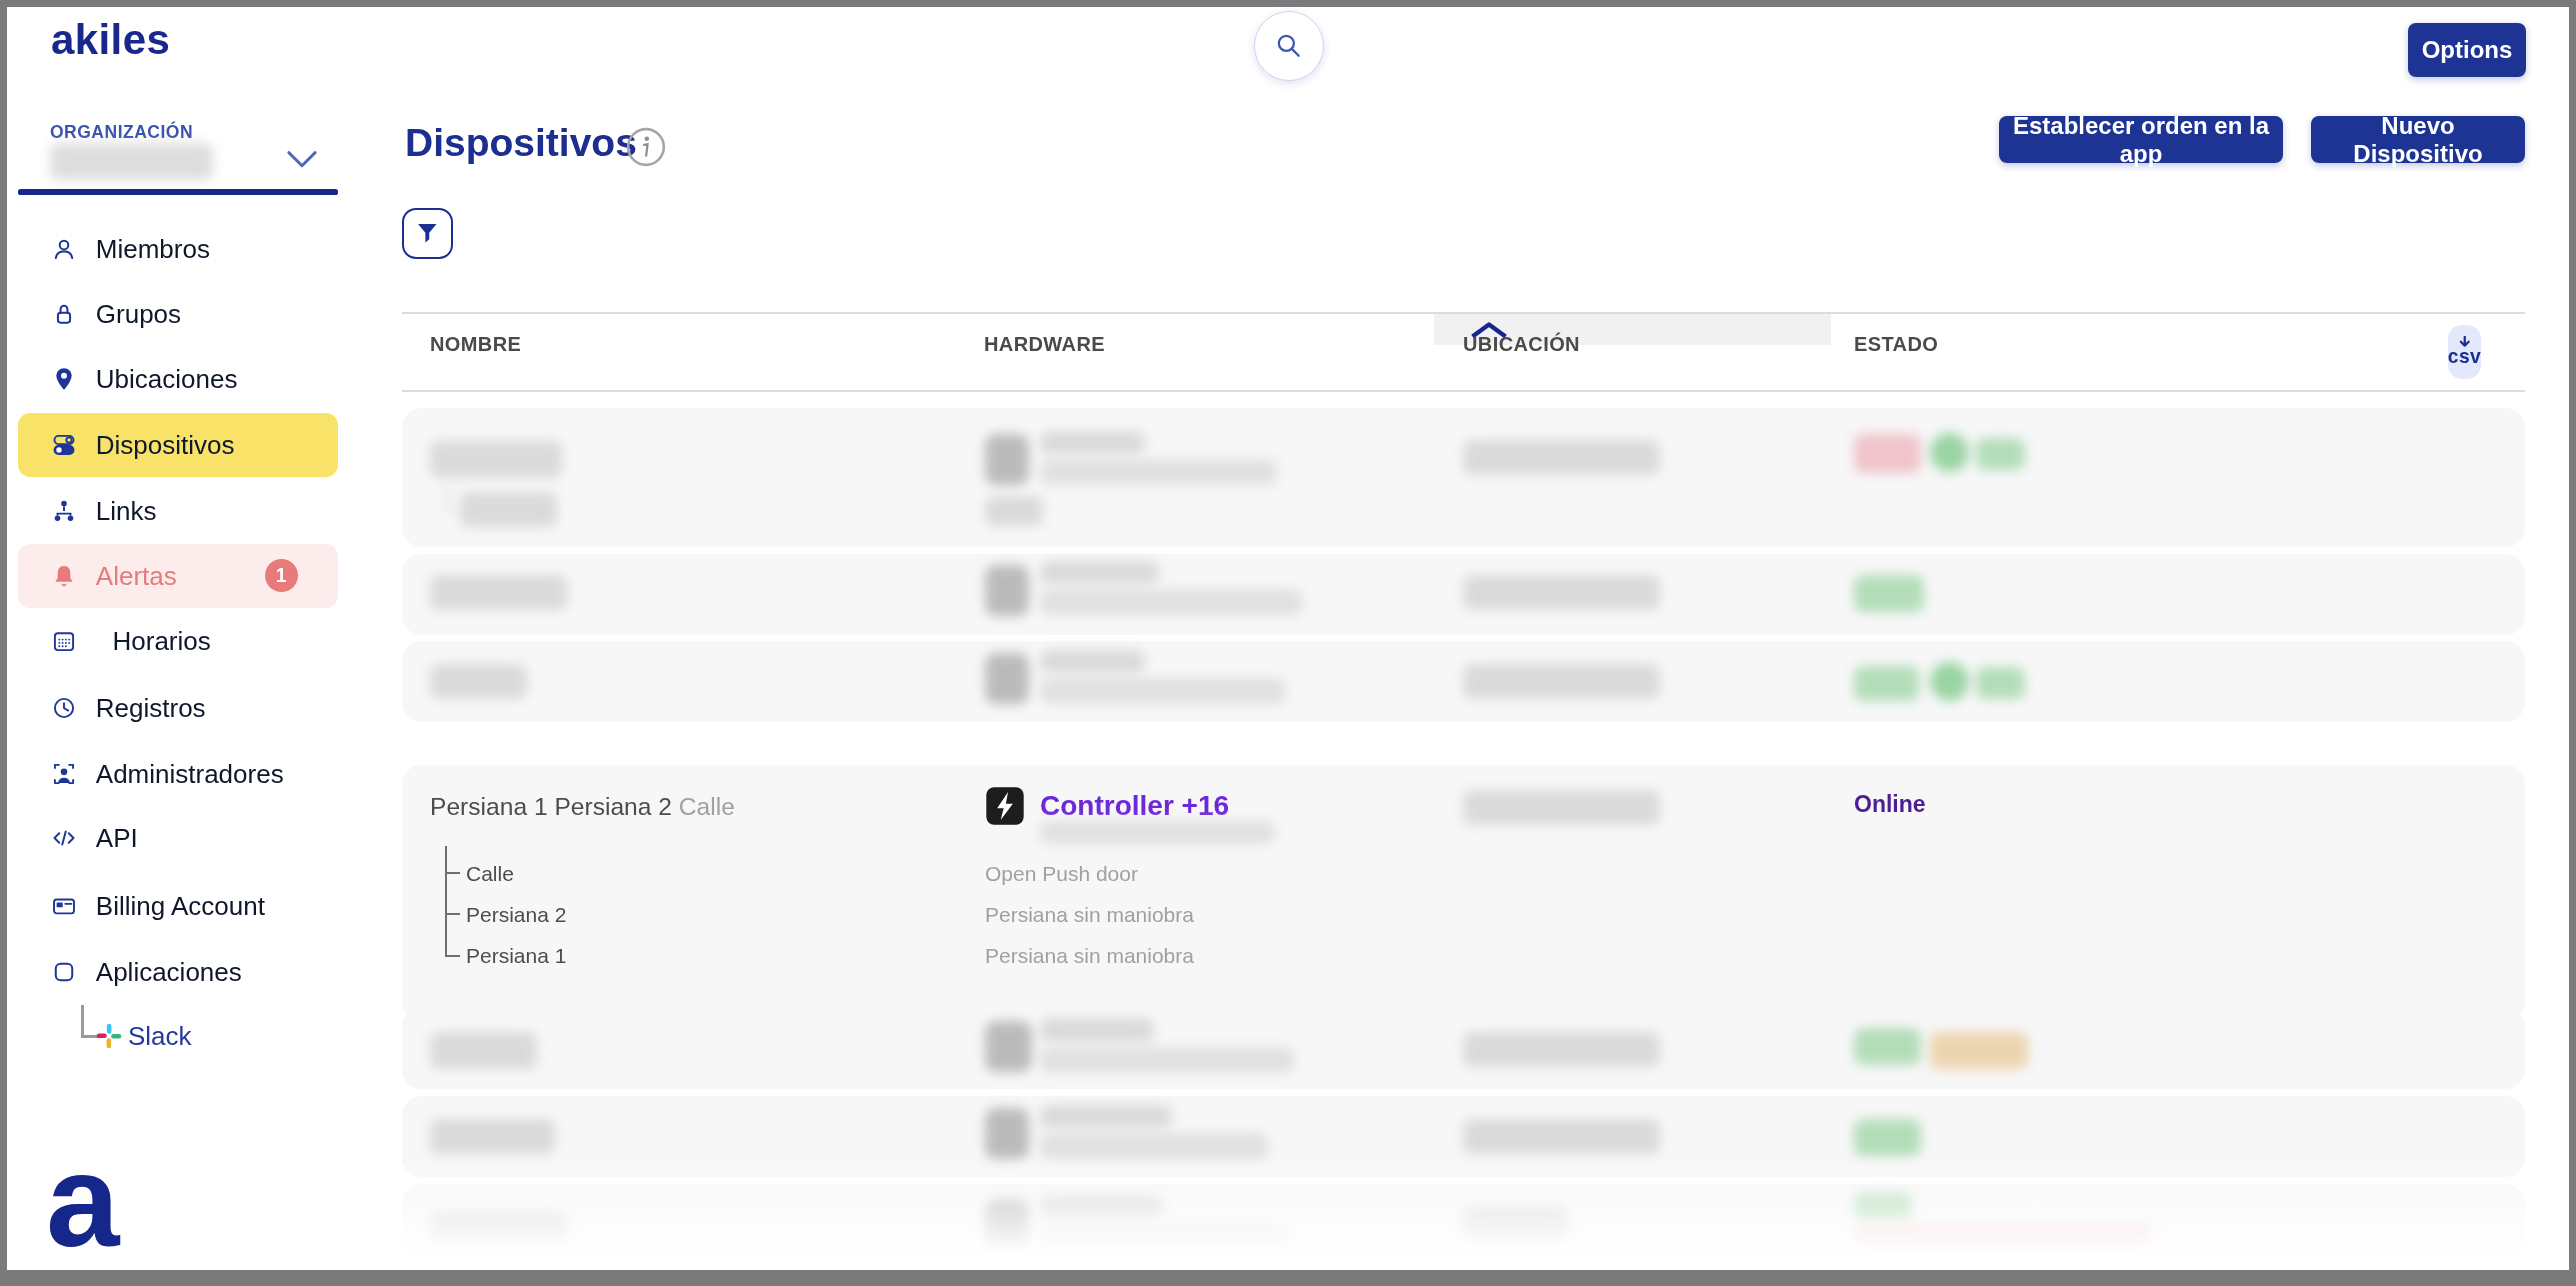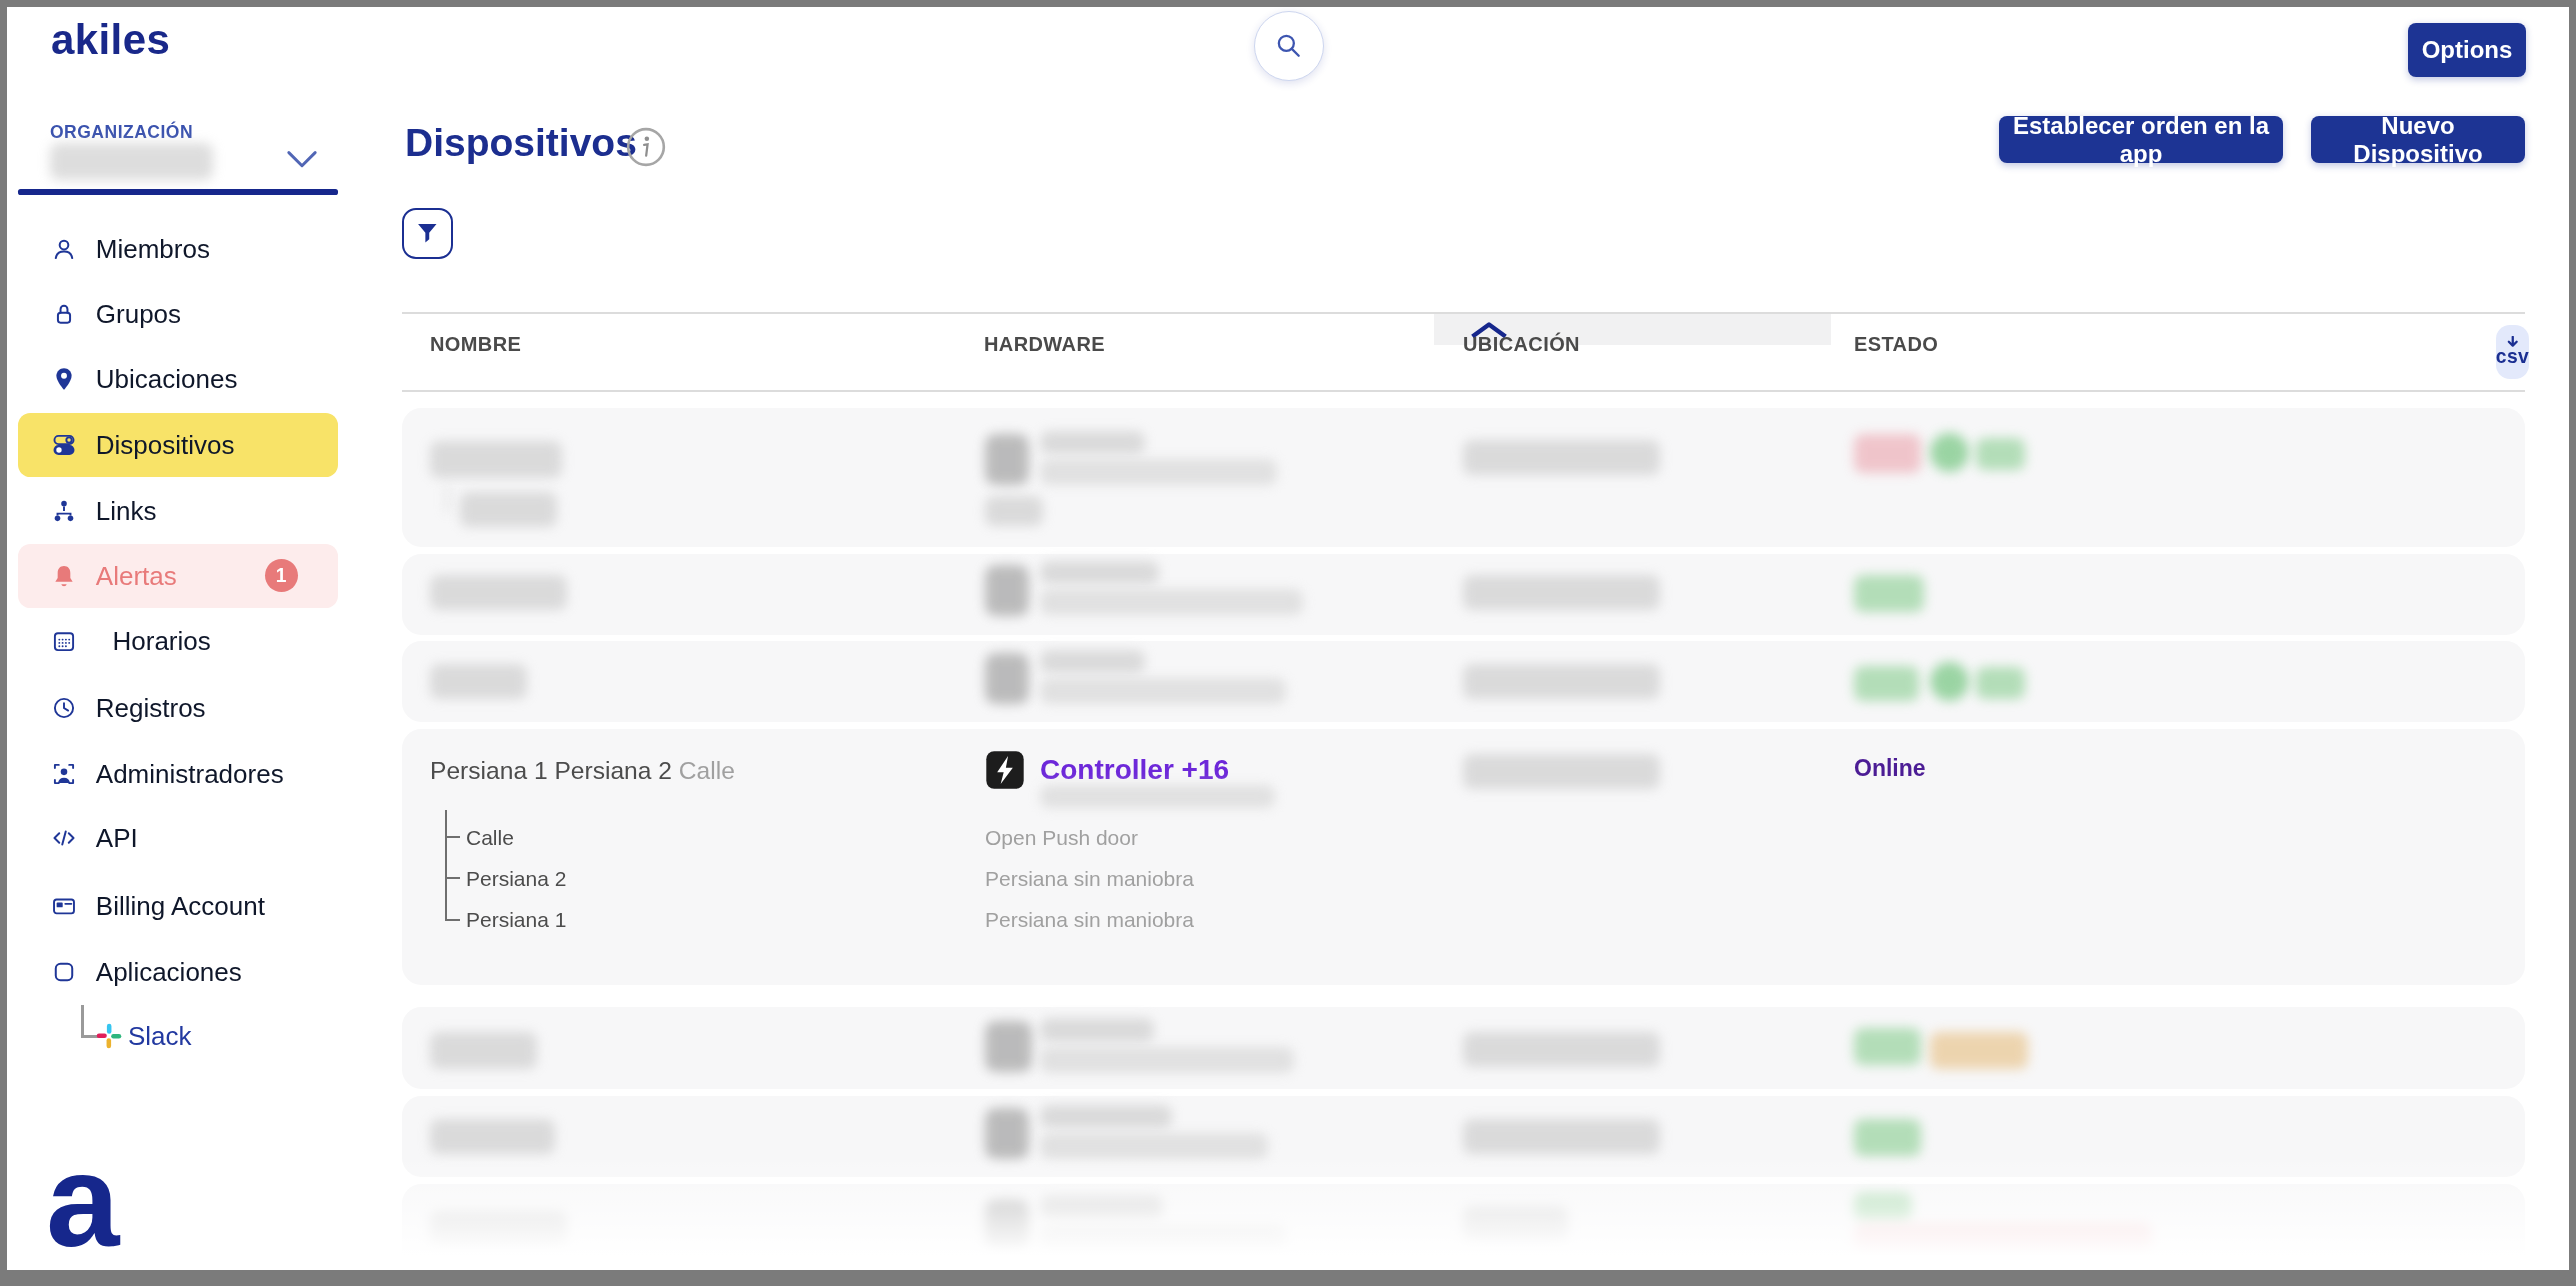--- a/index.html
+++ b/index.html
@@ -34,21 +34,21 @@
       background:#e87a7a;color:#fff;font-size:19.3px;font-weight:700;display:flex;
       align-items:center;justify-content:center;}
   .page-title{font-size:39px;font-weight:800;color:#1c2e8f;}
   .filter-btn{width:51px;height:51px;border-radius:14px;border:2.6px solid #1b2f92;background:#fff;
       display:flex;align-items:center;justify-content:center;cursor:pointer;box-sizing:border-box;}
   .hairline{background:#dcdcdc;height:1.8px;}
   .colh{position:absolute;top:326px;font-size:20px;font-weight:700;color:#4a4a4a;letter-spacing:0.4px;}
   .sortband{position:absolute;left:1427px;top:307px;width:397px;height:31px;background:#f1f1f2;cursor:pointer;}
   .csv-btn{position:absolute;left:2441px;top:318px;width:33px;height:54px;border-radius:14px;
       background:#e3e9fb;display:flex;flex-direction:column;align-items:center;justify-content:center;
-      cursor:pointer;margin-left:48px;}
+      cursor:pointer;}
   .csv-btn span{font-size:19.3px;font-weight:800;color:#1b2f92;letter-spacing:0.4px;margin-top:-1.8px;}
   .row{position:absolute;left:395px;width:2123px;background:#f7f7f8;border-radius:19.3px;cursor:pointer;}
   .dev-name{font-size:24.6px;color:#4c4c4c;font-weight:500;}
   .dev-name .sec{color:#a0a0a0;font-weight:400;}
   .hw-model{font-size:28px;font-weight:700;color:#6d28d9;}
   .child-name{position:absolute;left:64px;font-size:21px;color:#4c4c4c;}
   .child-hw{position:absolute;left:583px;font-size:21px;color:#a0a0a0;}
   .treev{position:absolute;left:43px;width:1.8px;background:#6f6f6f;}
   .stub{position:absolute;left:43px;width:15px;height:1.8px;background:#6f6f6f;}
   .status-online{font-size:23px;font-weight:600;color:#4c1d95;}
@@ -273,21 +273,21 @@
     <div class="blob" style="left:28px;top:23px;width:97px;height:35px;"></div>
     <div class="blob dk" style="left:583px;top:12.3px;width:44px;height:51px;"></div>
     <div class="blob" style="left:638px;top:8.8px;width:105px;height:23px;"></div>
     <div class="blob lt" style="left:638px;top:37px;width:246px;height:26px;"></div>
     <div class="blob" style="left:1061px;top:23px;width:197px;height:35px;"></div>
     <div class="blob grn" style="left:1452px;top:24.6px;width:65px;height:35px;"></div>
     <div class="blob grnc" style="left:1528px;top:21px;width:39px;height:39px;"></div>
     <div class="blob grn" style="left:1574px;top:26px;width:49px;height:32px;"></div>
   </div>
 
-  <div class="row" style="top:722px;height:256px;text-align:center;">
+  <div class="row" style="top:758px;height:256px;text-align:center;">
     <div class="dev-name abs" style="left:28px;top:28px;">
       <span>Persiana 1 Persiana 2</span>
       <span class="sec">Calle</span>
     </div>
     <svg class="abs" style="left:583px;top:21px;" width="40" height="40" viewBox="0 0 46 46">
         <rect x="1.5" y="1.5" width="43" height="43" rx="9" fill="#1d1d1d"></rect>
         <path d="M26.5 7 14 25.5h7.5L18 39l14-18.5h-8L26.5 7z" fill="#fff"></path>
       </svg>
     <div class="hw-model abs" style="left:638px;top:24.6px;">Controller +16</div>
     <div class="blob lt" style="left:638px;top:56px;width:235px;height:23px;"></div>

